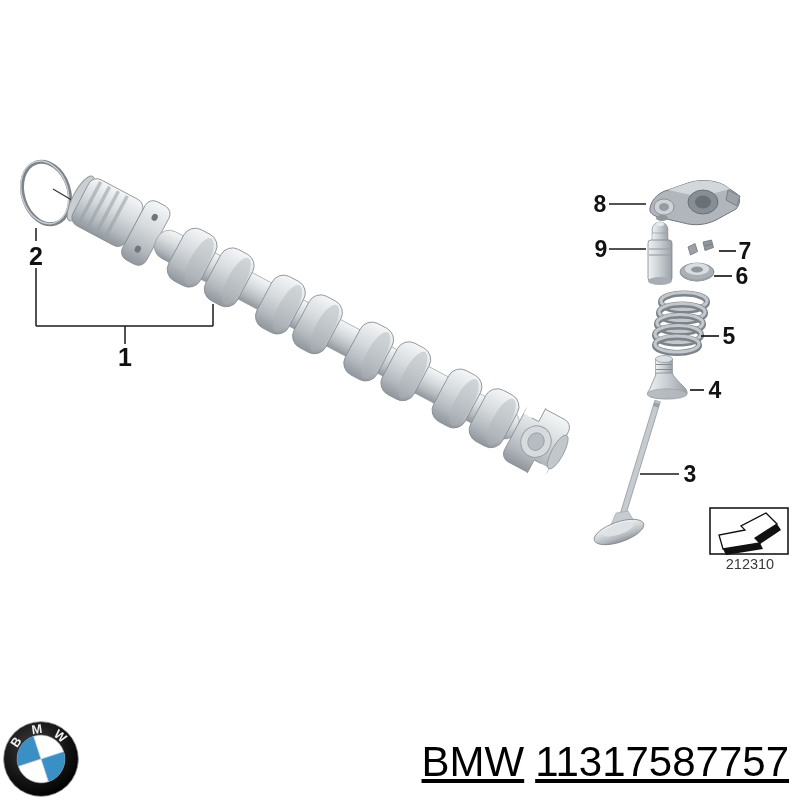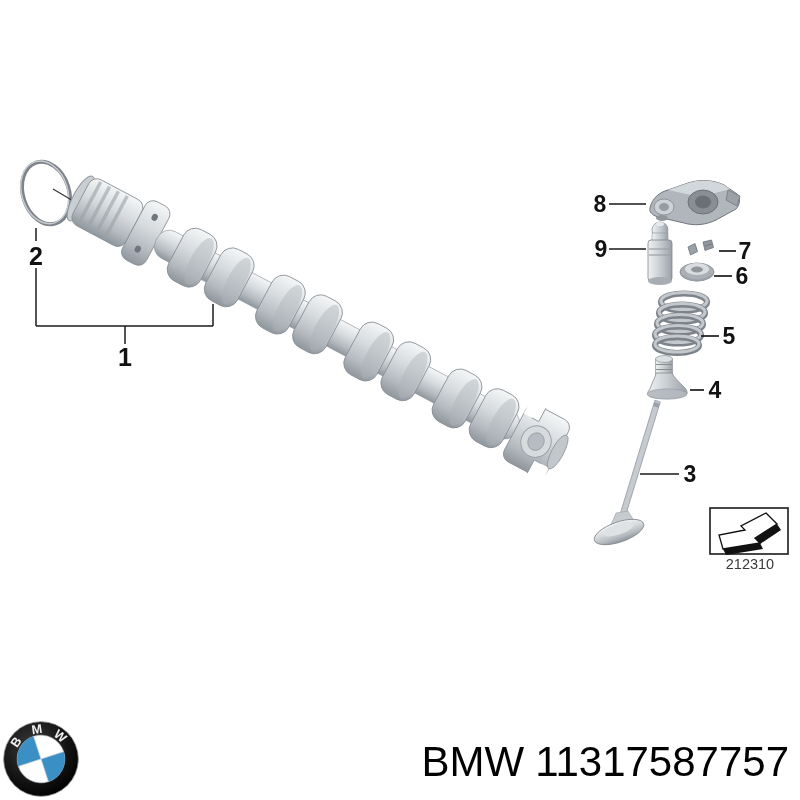--- a/index.html
+++ b/index.html
@@ -10,20 +10,21 @@
   }
   .stage{position:absolute;inset:0;background:#fff;}
   .diagram-svg{position:absolute;left:0;top:0;}
   .callout-text{font-family:"Liberation Sans",sans-serif;font-weight:bold;fill:#121212;}
   .refcode-text{font-family:"Liberation Sans",sans-serif;fill:#3a3a3a;}
   .footer-text{
     position:absolute;right:11px;bottom:17px;
     font-size:42px;line-height:1;color:#000;
     font-family:"Liberation Sans",sans-serif;
     white-space:nowrap;
+    text-decoration:underline;
   }
   .footer-text .pn{margin-left:11px;}
   .bmw-logo{position:absolute;left:2px;top:720px;width:78px;height:78px;}
   .logo-letter{font-family:"Liberation Sans",sans-serif;font-weight:bold;fill:#efefef;}
 </style>
 </head>
 <body>
 
 <div class="stage">
 

